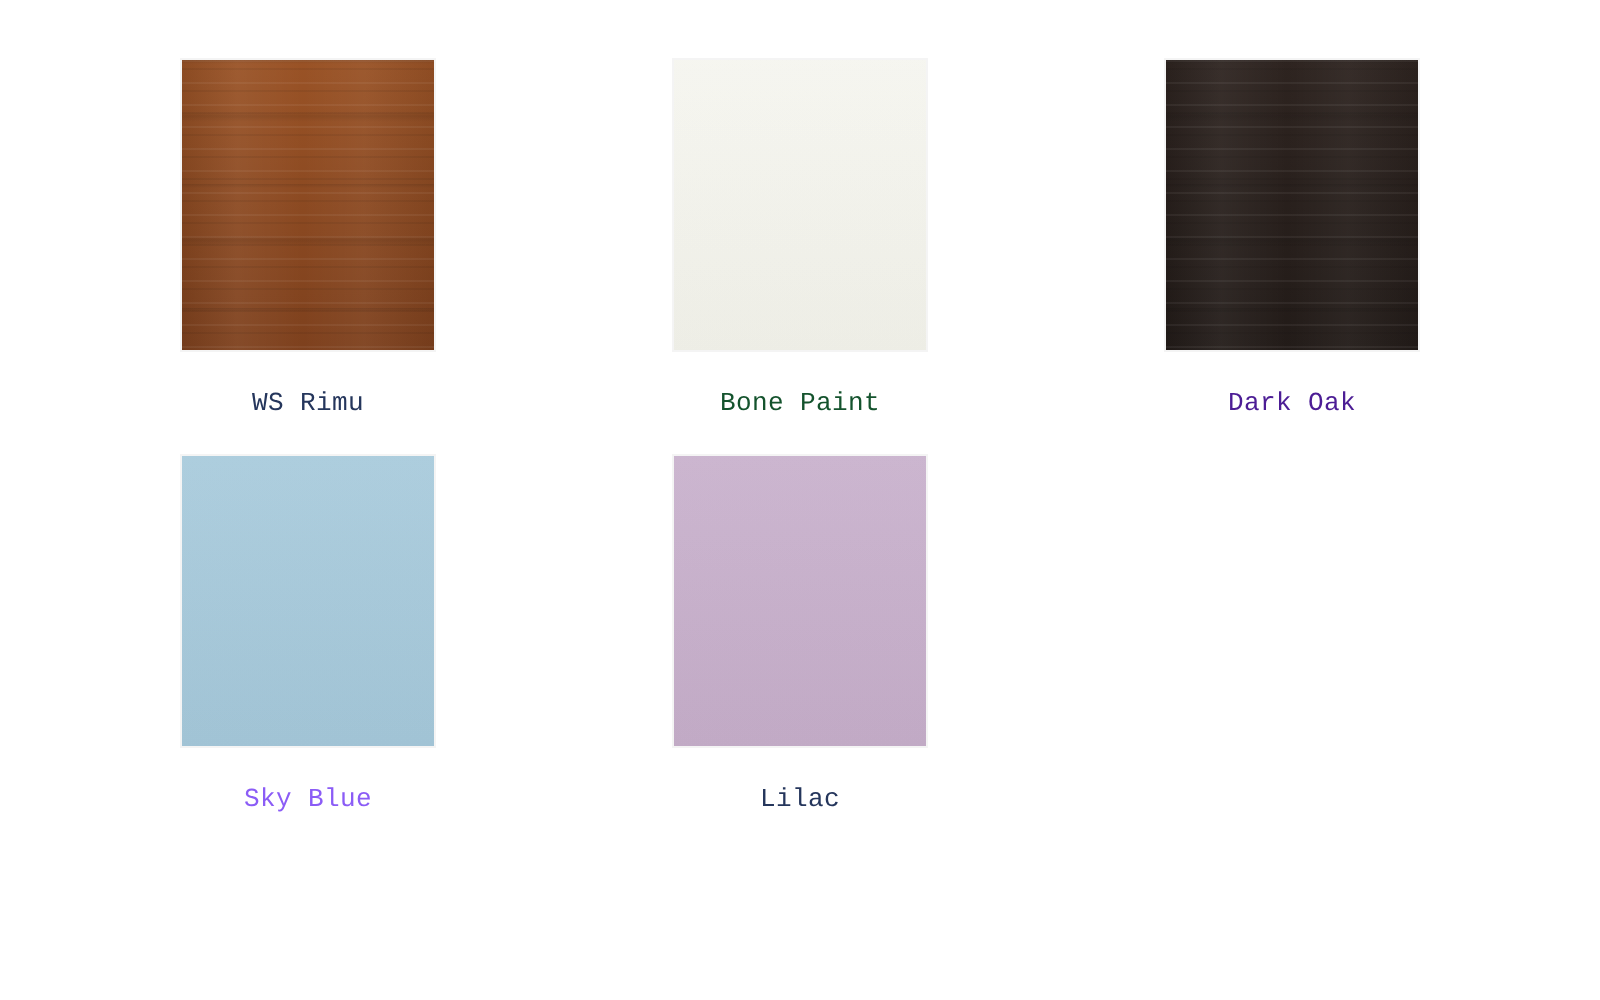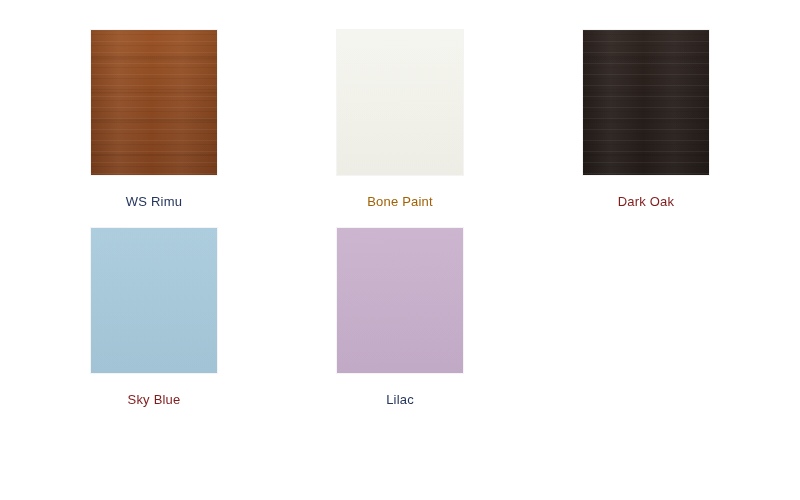--- a/index.html
+++ b/index.html
@@ -97,47 +97,48 @@
   }
 
   .swatch-label {
     margin-top: 19px;
     font-size: 13px;
     line-height: 16px;
     letter-spacing: 0.2px;
     color: #25365c;
     text-align: center;
     white-space: nowrap;
+    font-family: Liberation Mono, monospace;
   }
 </style>
 </head>
 <body style="background: rgb(255, 255, 255);">
 
 <div class="swatch-board">
   <div class="swatch-grid">
 
     <div class="swatch-cell">
       <div class="swatch-chip textured" style="background-image: linear-gradient(178deg, rgb(154, 83, 38) 0%, rgb(125, 64, 29) 100%);"></div>
       <div class="swatch-label" style="color: rgb(37, 54, 92);">WS Rimu</div>
     </div>
 
 
     <div class="swatch-cell">
       <div class="swatch-chip plain" style="background-image: linear-gradient(178deg, rgb(245, 245, 239) 0%, rgb(242, 242, 234) 100%);"></div>
-      <div class="swatch-label" style="color: #a16207;">Bone Paint</div>
+      <div class="swatch-label" style="color: #14532d;">Bone Paint</div>
     </div>
 
     <div class="swatch-cell">
       <div class="swatch-chip textured" style="background-image: linear-gradient(178deg, rgb(46, 36, 32) 0%, rgb(34, 27, 24) 100%);"></div>
-      <div class="swatch-label" style="color: #7f1d1d;">Dark Oak</div>
+      <div class="swatch-label" style="color: #4c1d95;">Dark Oak</div>
     </div>
 
     <div class="swatch-cell">
       <div class="swatch-chip plain" style="background-image: linear-gradient(178deg, rgb(169, 203, 220) 0%, rgb(164, 199, 217) 100%);"></div>
-      <div class="swatch-label" style="color: #7f1d1d;">Sky Blue</div>
+      <div class="swatch-label" style="color: #8b5cf6;">Sky Blue</div>
     </div>
 
     <div class="swatch-cell">
       <div class="swatch-chip plain" style="background-image: linear-gradient(178deg, rgb(201, 178, 205) 0%, rgb(197, 173, 201) 100%);"></div>
       <div class="swatch-label" style="color: rgb(37, 54, 92); margin-top: 19px;">Lilac</div>
     </div>
 
   </div>
 </div>
 

